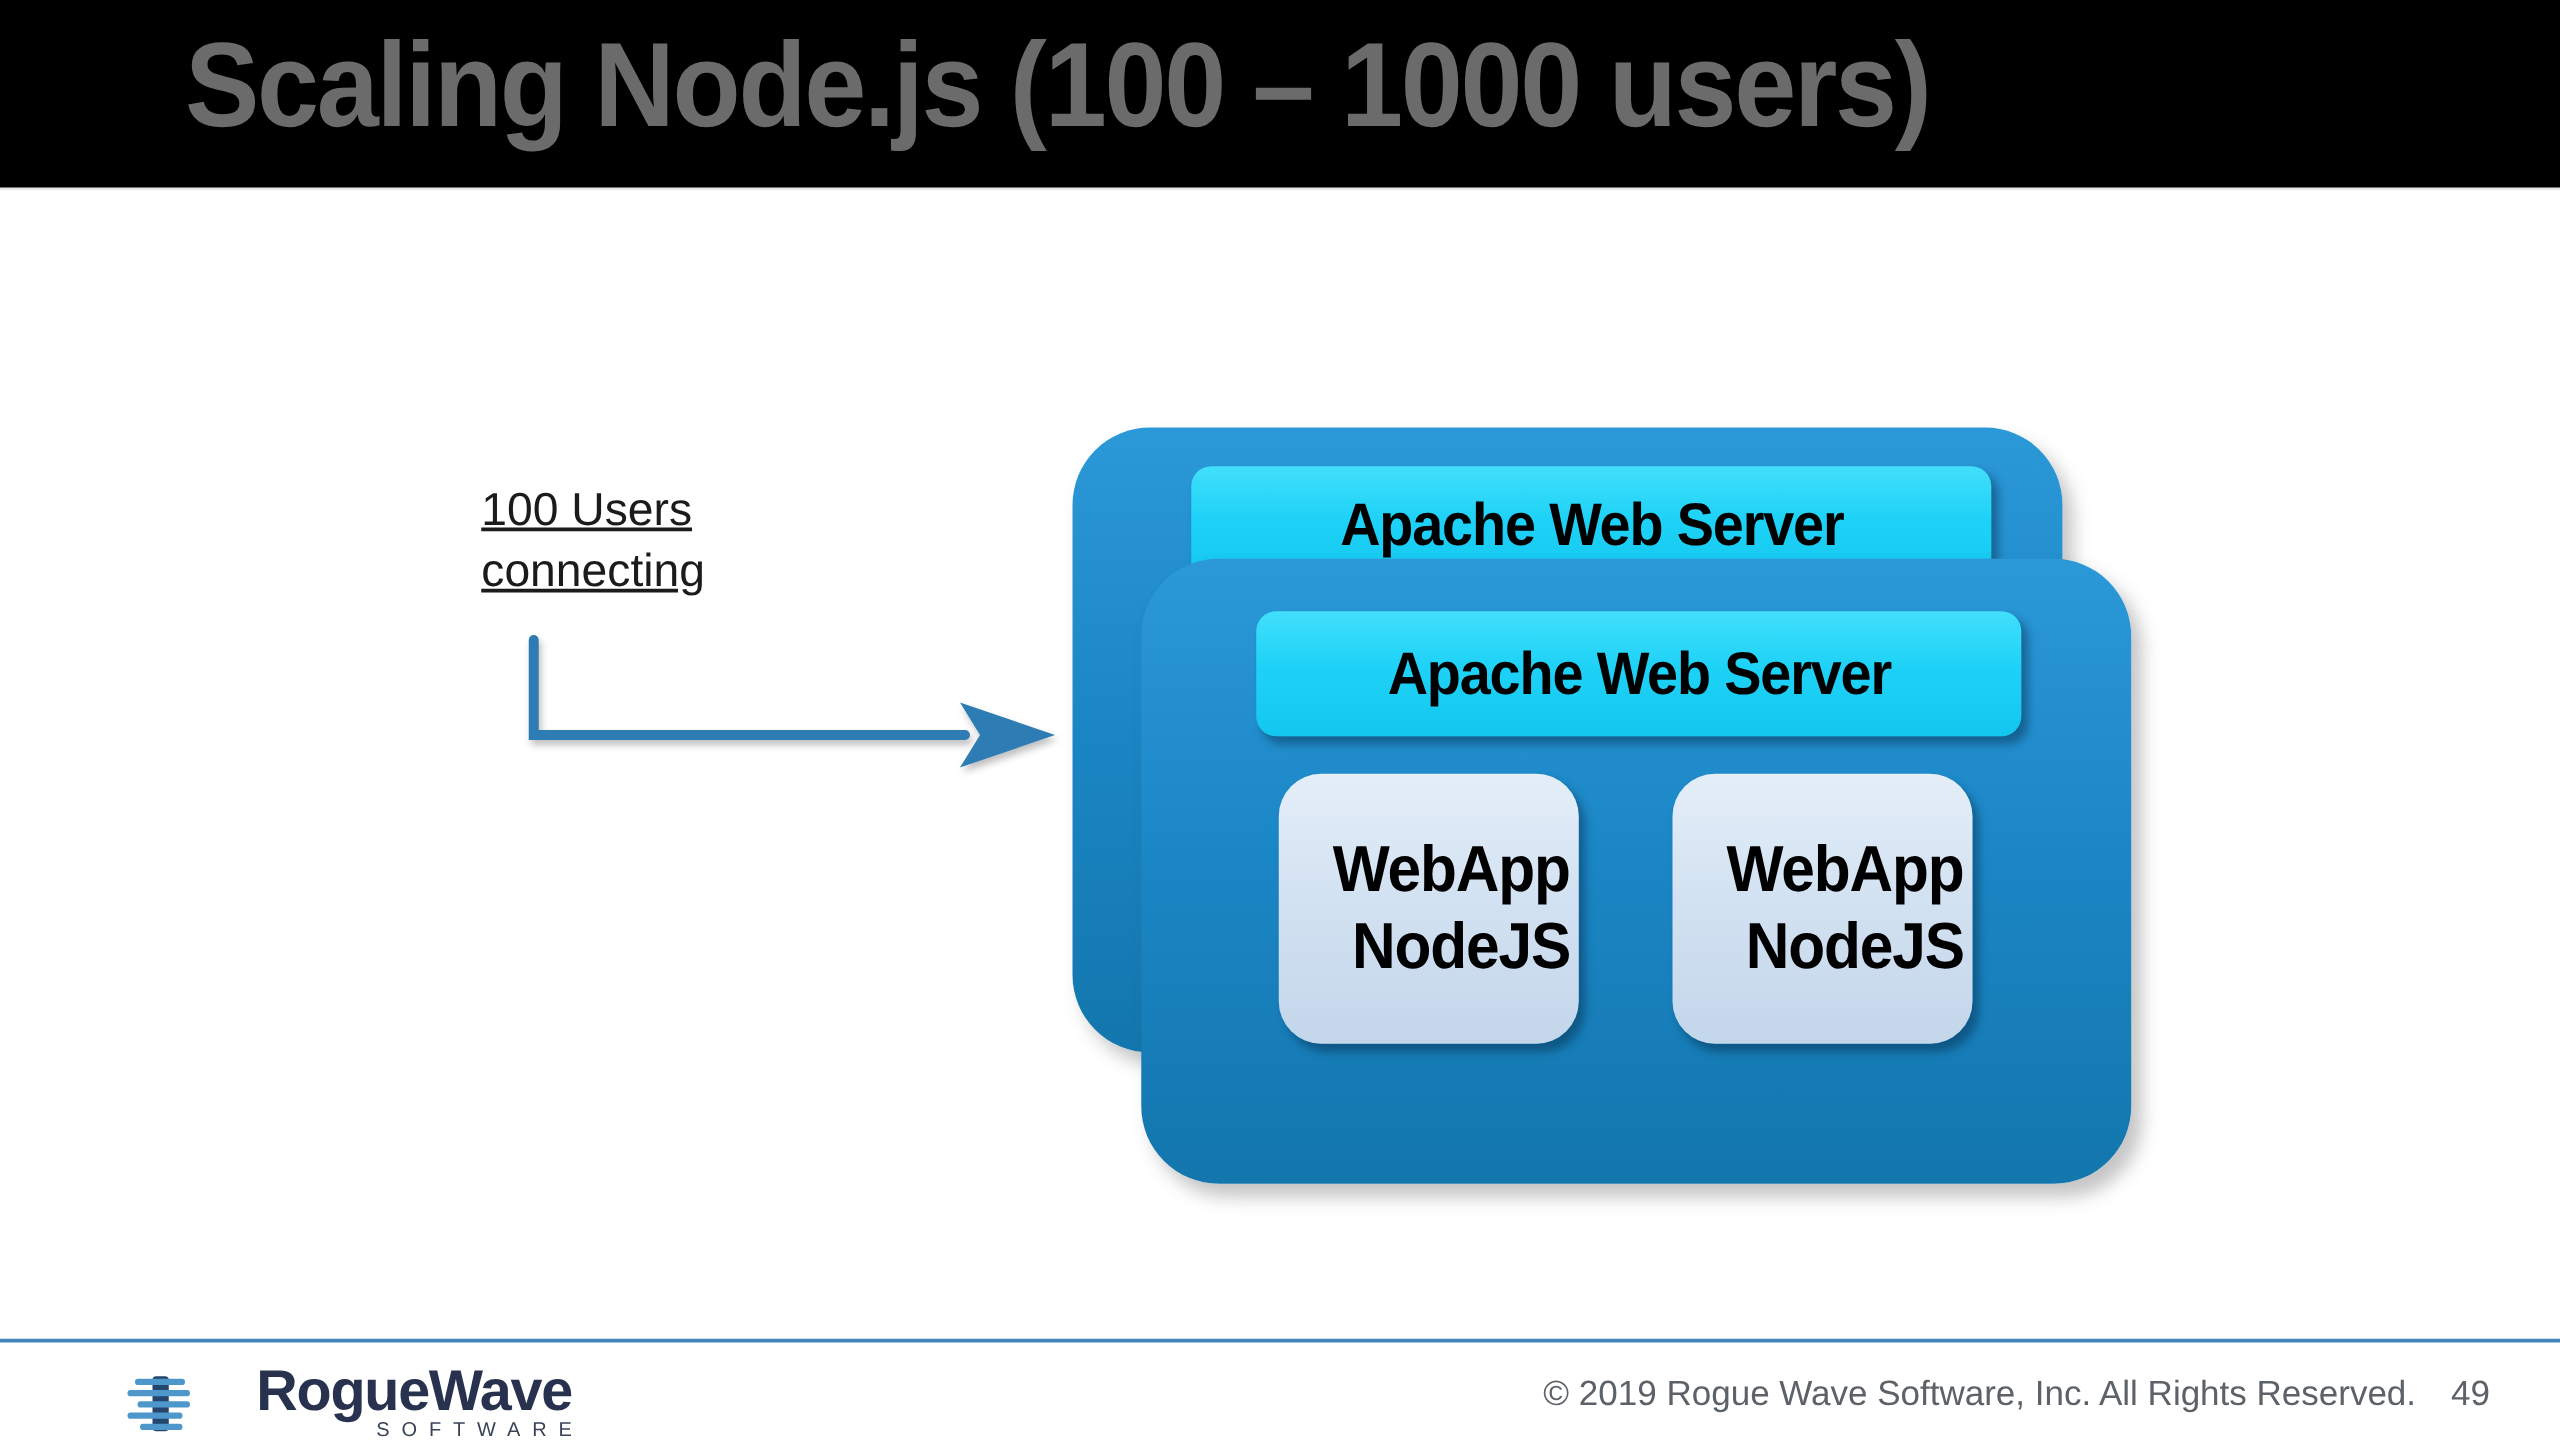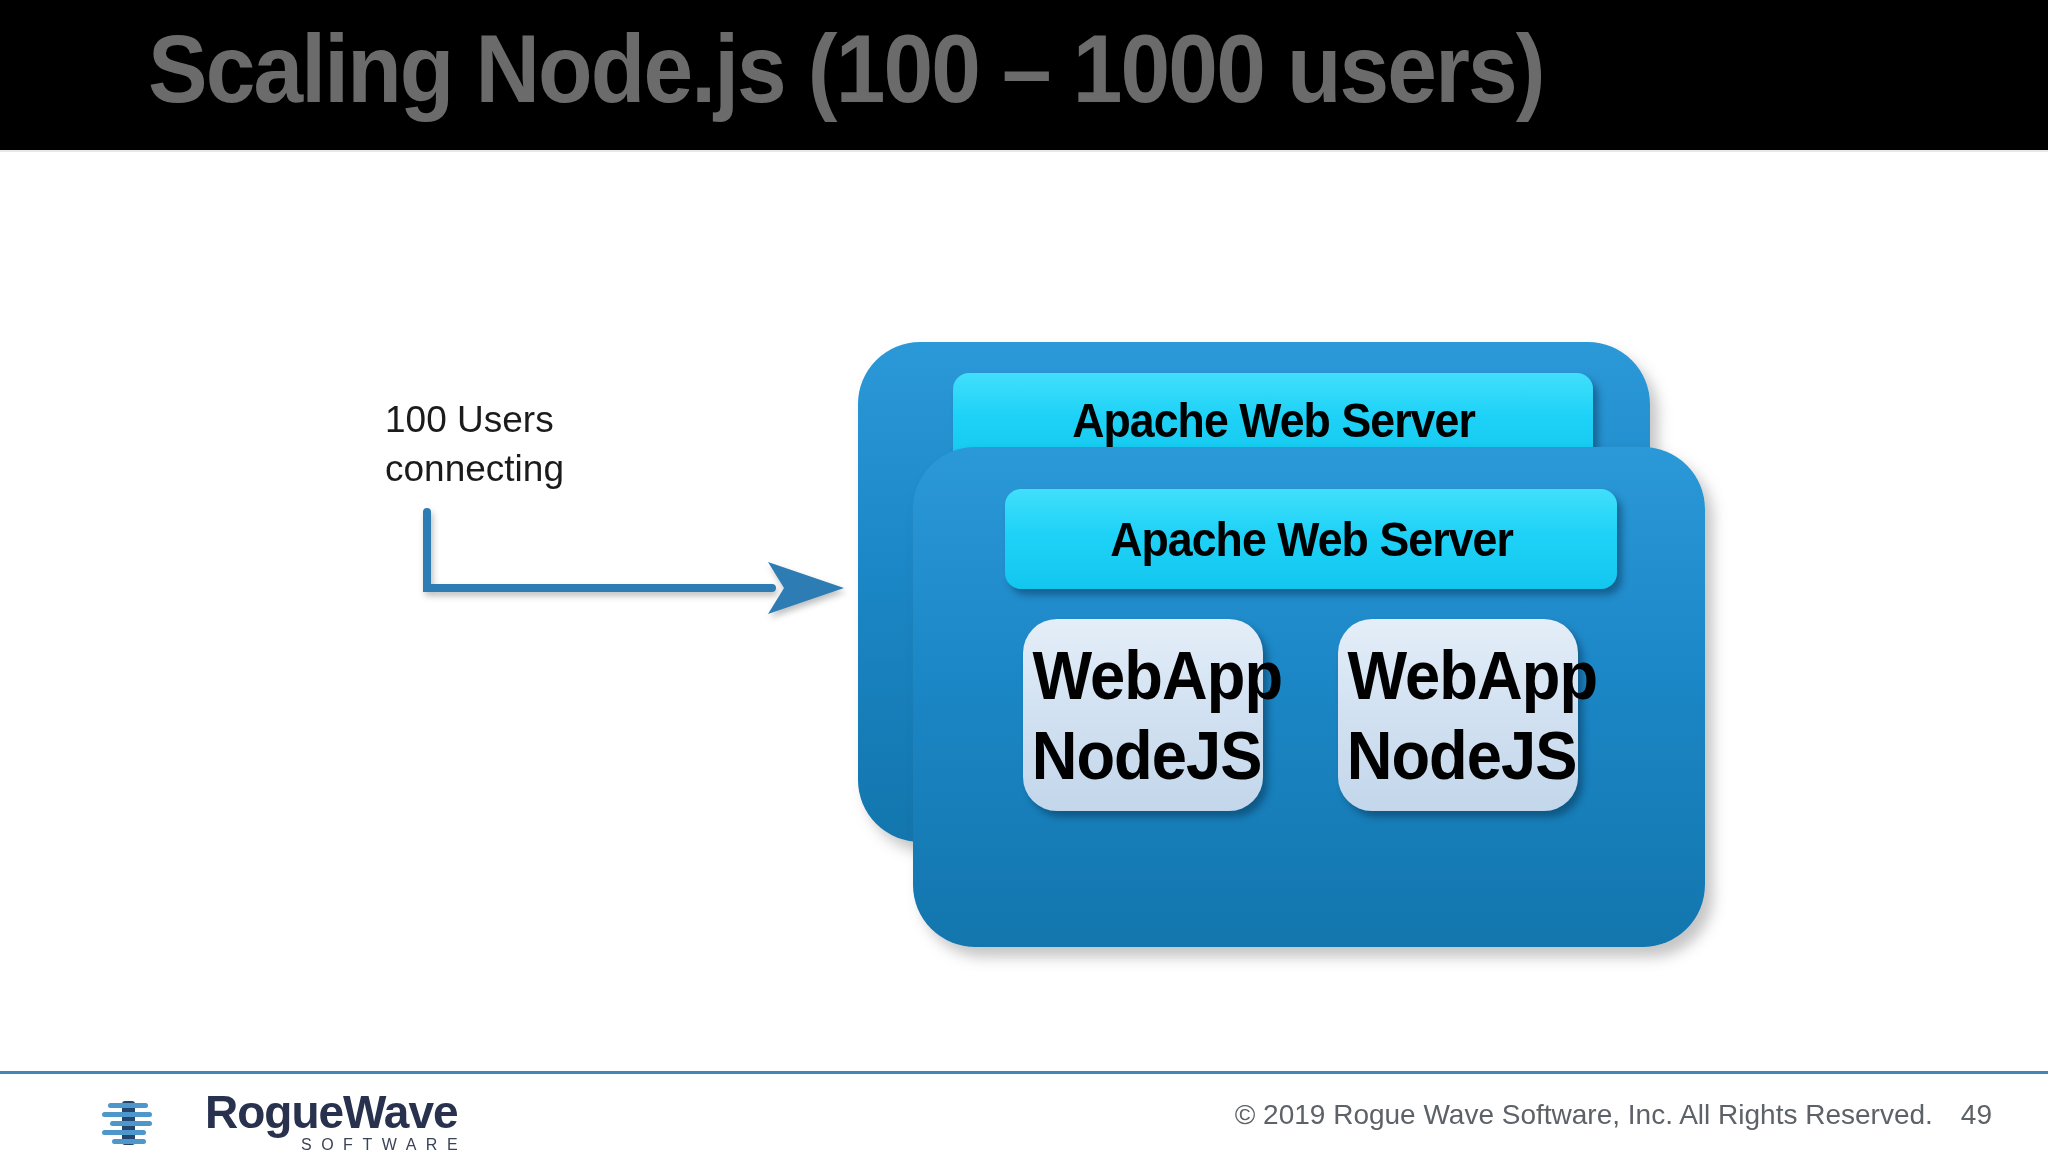--- a/index.html
+++ b/index.html
@@ -18,22 +18,22 @@
   }
   .slide-title {
     position:absolute; left:148px; top:14px;
     font-size:96px; font-weight:bold; color:#6b6b6b;
     letter-spacing:-2px; white-space:nowrap;
     transform:scaleX(0.93); transform-origin:left center;
   }
 
   
   .users-label {
-    position:absolute; left:385px; top:396px;
-    font-size:37px; color:#1b1b1b; line-height:1.32;
+    position:absolute; left:385px; top:384px;
+    font-size:37px; color:#1b1b1b; line-height:1.32;text-decoration:underline;
   }
   .connector-arrow {
     position:absolute; left:398px; top:494px;
     filter:drop-shadow(2px 4px 3px rgba(0,0,0,0.25));
   }
 
   
   .server-card {
     position:absolute; width:792px; height:500px; border-radius:62px;
     background:linear-gradient(180deg, #2b98d7 0%, #1b86c5 48%, #1376ad 100%);
@@ -47,25 +47,25 @@
     background:linear-gradient(180deg, #41dffb 0%, #1ed2f7 45%, #12c6ee 100%);
     box-shadow:5px 6px 7px rgba(0,25,50,0.38);
     display:flex; align-items:center; justify-content:center;
     font-weight:bold; color:#000;
   }
   .apache-box.back-apache  { left:95px; top:31px;  width:640px; height:95px; }
   .apache-box.front-apache { left:92px; top:42px;  width:612px; height:100px; }
   .apache-box .box-label { font-size:48px; display:inline-block; transform:scaleX(0.93); letter-spacing:-1px; }
 
   .webapp-box {
-    position:absolute; top:172px; width:240px; height:192px; border-radius:34px;
+    position:absolute; top:172px; width:240px; height:216px; border-radius:34px;
     background:linear-gradient(180deg, #e4eef8 0%, #d3e2f2 45%, #c3d6ea 100%);
     box-shadow:5px 6px 7px rgba(0,25,50,0.38);
-    display:flex; flex-direction:column; align-items:flex-start; justify-content:center;
-    font-weight:bold; color:#000; font-size:68px; line-height:1.18;
+    display:flex; flex-direction:column; align-items:flex-end; justify-content:center;
+    font-weight:bold; color:#000; font-size:52px; line-height:1.18;
     letter-spacing:-1px;
   }
   .webapp-box .box-line { display:block; transform:scaleX(0.93); }
   .webapp-box.first  { left:110px; }
   .webapp-box.second { left:425px; }
 
   .database-box {
     position:absolute; left:92px; top:356px; width:618px; height:107px; border-radius:16px;
     background:linear-gradient(180deg, #d4dfa8 0%, #c9d69a 45%, #bccb84 100%);
     box-shadow:5px 6px 7px rgba(0,25,50,0.38);

